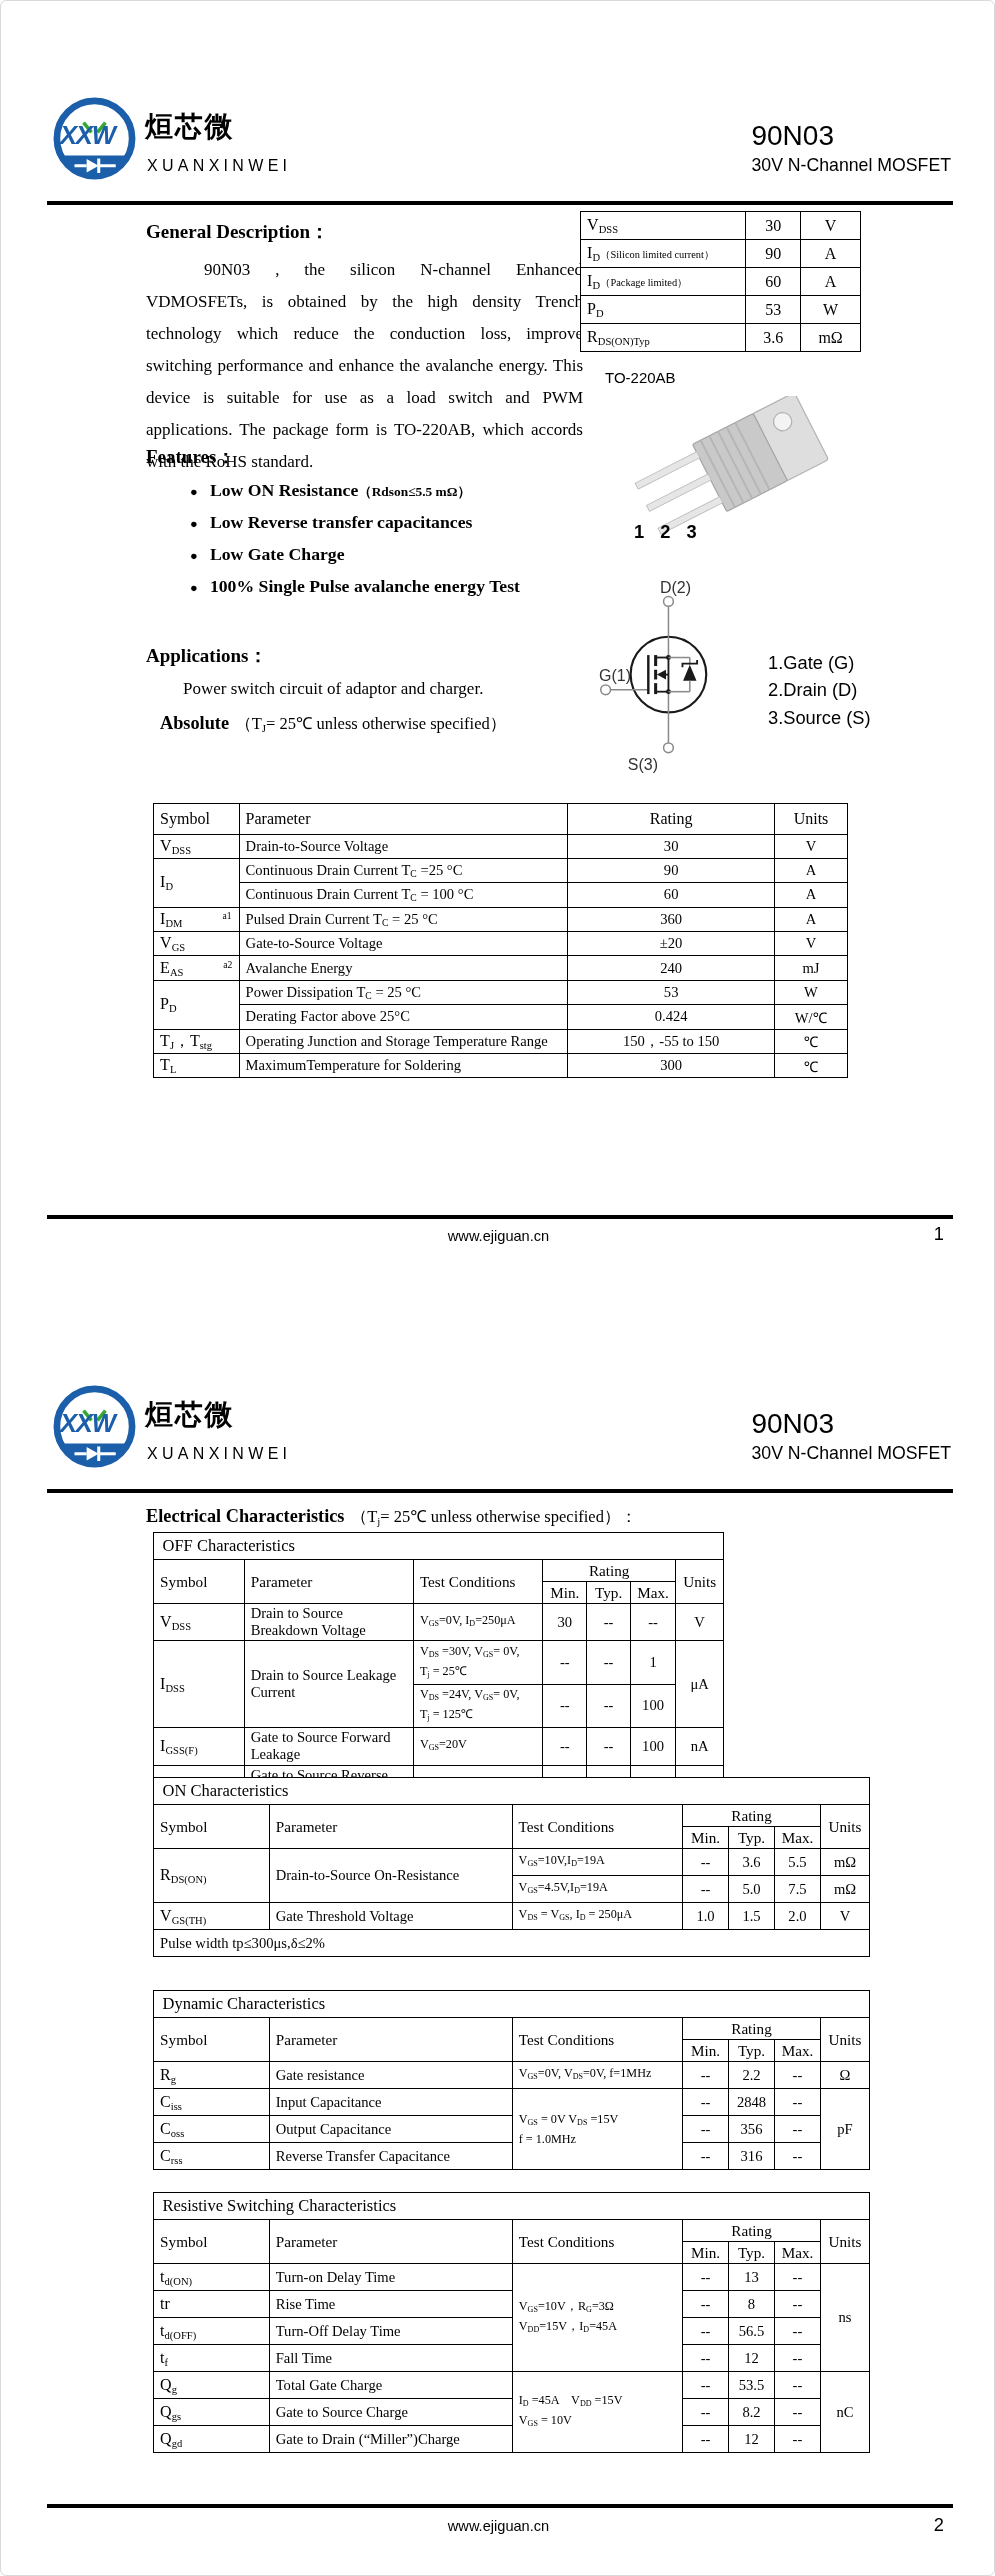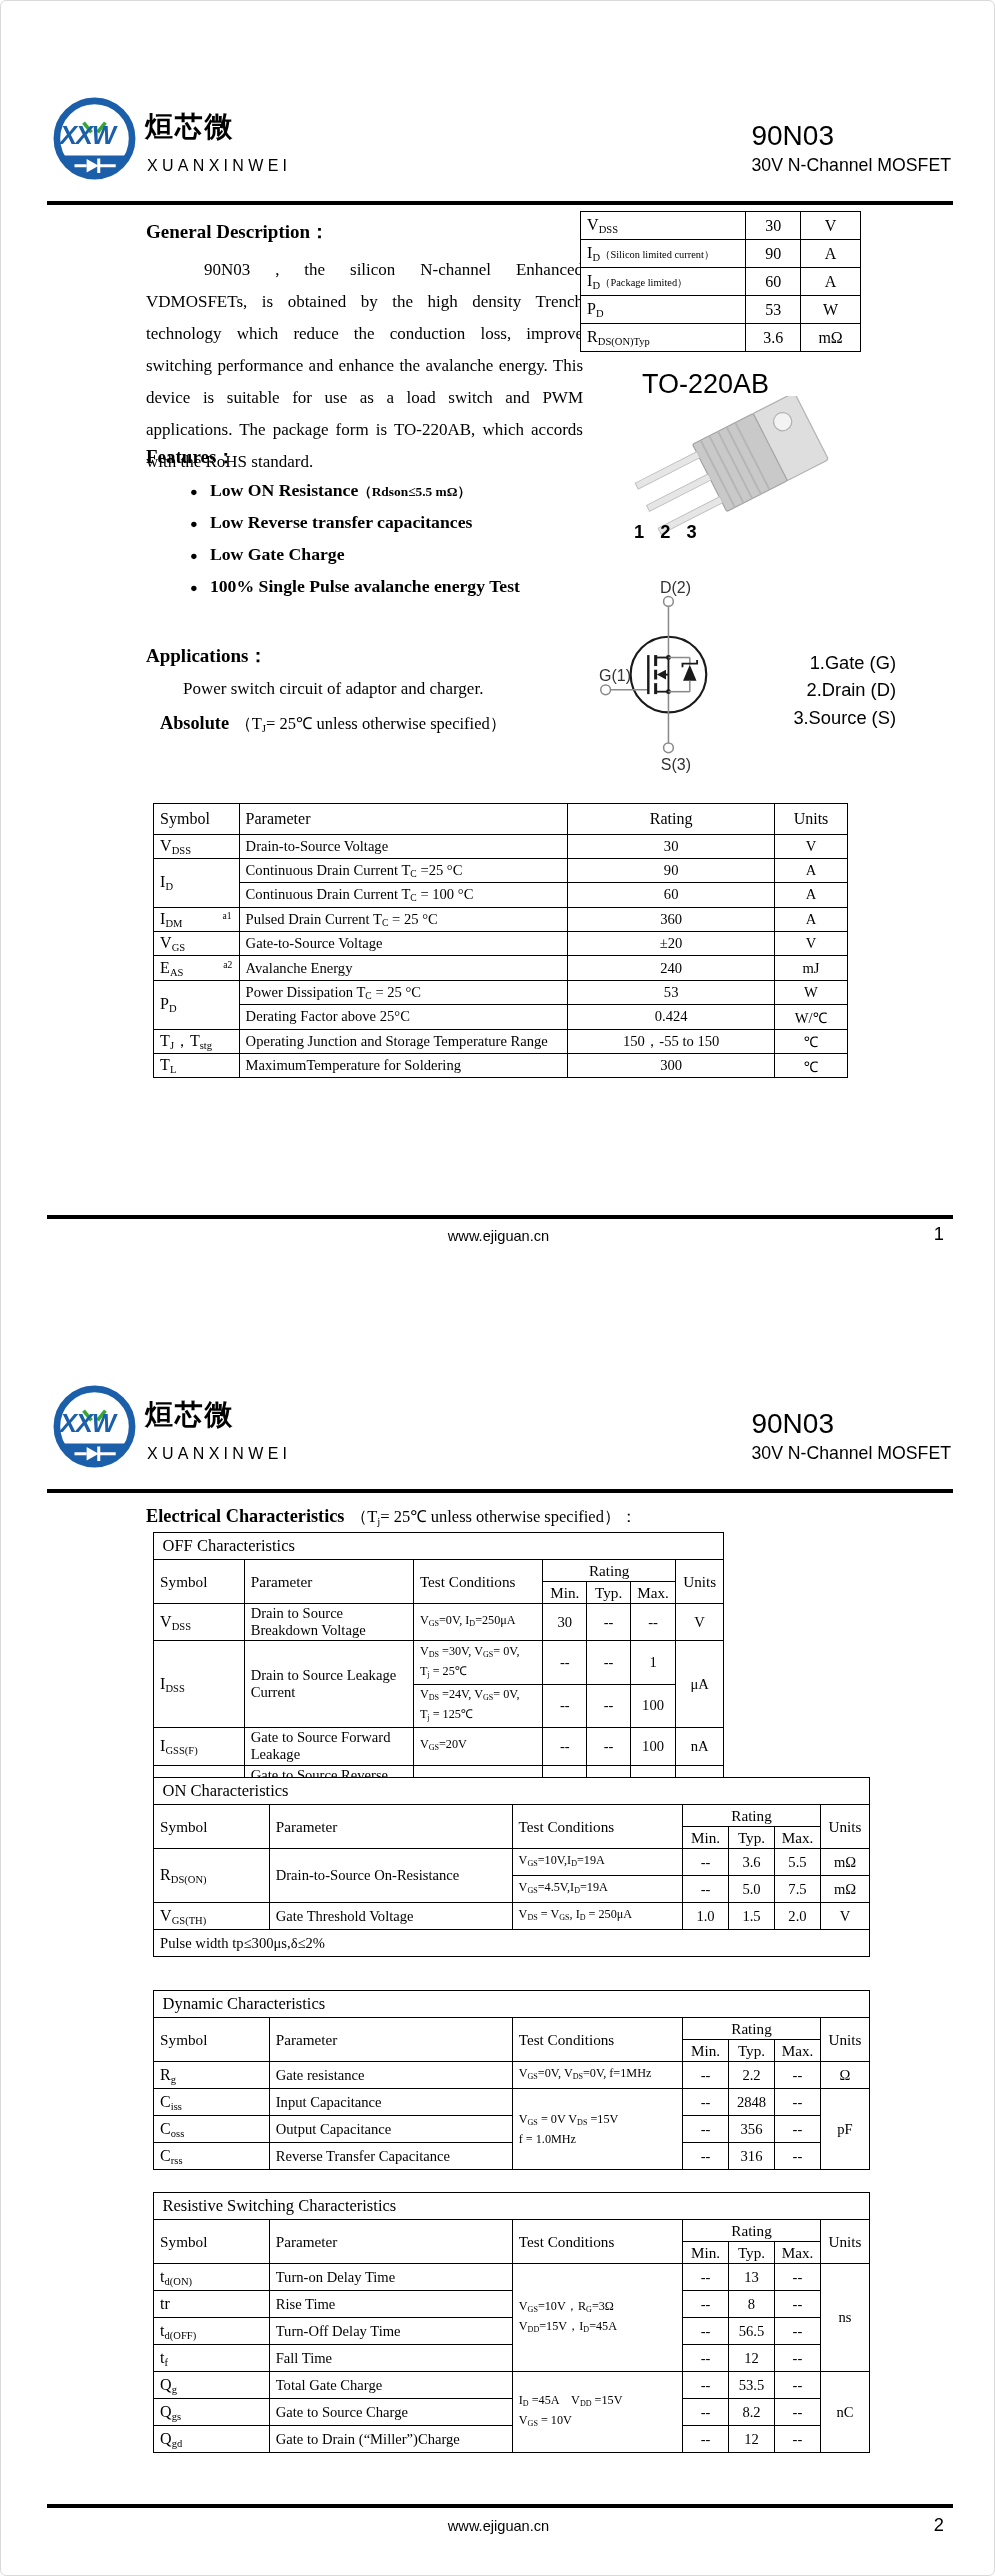--- a/index.html
+++ b/index.html
@@ -53,27 +53,27 @@
   .spec-note { font-size: 10.4px; }
 
   .abs-table .hrow th { height: 30.5px; font-size: 16px; }
   .abs-table td { height: 24.4px; }
 
   .ec-table th { height: 22px; }
   .ec-table td { height: 27px; }
   .ec-table .two-line { height: 35px; }
 
   
-  .pkg-title { font-family: "Liberation Sans", sans-serif; font-size: 27px; text-align: center; }
+  .pkg-title { font-family: "Liberation Sans", sans-serif; font-size: 15px; text-align: left; }
   .pin-nums { font-family: "Liberation Sans", sans-serif; font-weight: bold;
               font-size: 18.3px; letter-spacing: 5.5px; }
   .term-label { font-family: "Liberation Sans", sans-serif; font-size: 16px; color: #333;
                 text-align: right; }
   .legend { font-family: "Liberation Sans", sans-serif; font-size: 18.3px; line-height: 27.4px;
-            text-align: right; width: 128px; }
+            text-align: left; width: 128px; }
 
   
   .frule { left: 46px; width: 906px; height: 3.7px; background: #000; }
   .f-url { left: 0; width: 995px; text-align: center;
            font-family: "Liberation Sans", sans-serif; font-size: 14.6px; }
   .f-num { right: 52px; font-family: "Liberation Sans", sans-serif; font-size: 18.3px; }
 </style>
 </head>
 <body>
 
@@ -209,21 +209,21 @@
       <circle cx="145" cy="188" r="4" fill="#1a1a1a"></circle>
       <line x1="145" y1="132" x2="180" y2="132" stroke="#8a8a8a" stroke-width="2.5"></line>
       <line x1="180" y1="132" x2="180" y2="144" stroke="#8a8a8a" stroke-width="2.5"></line>
       <path d="M168 148 L168 142 L192 142 L192 136" fill="none" stroke="#1a1a1a" stroke-width="3"></path>
       <polygon points="169,170 191,170 180,144" fill="#1a1a1a"></polygon>
       <line x1="180" y1="170" x2="180" y2="188" stroke="#8a8a8a" stroke-width="2.5"></line>
       <line x1="145" y1="188" x2="180" y2="188" stroke="#8a8a8a" stroke-width="2.5"></line>
     </svg>
     <div class="abs term-label" style="left:645px;top:578px;width:45px">D(2)</div>
     <div class="abs term-label" style="left:581px;top:666px;width:49px">G(1)</div>
-    <div class="abs term-label" style="left:645px;top:755px;width:45px">S(3)</div>
+    <div class="abs term-label" style="left:612px;top:755px;width:45px">S(3)</div>
     <div class="abs legend" style="left:767px;top:648px">
       <div>1.Gate (G)</div>
       <div>2.Drain (D)</div>
       <div>3.Source (S)</div>
     </div>
 
     <table class="dtable abs-table abs" style="left:152px;top:802px;width:695px">
       <colgroup>
           <col style="width:85px">
           <col style="width:329px">

